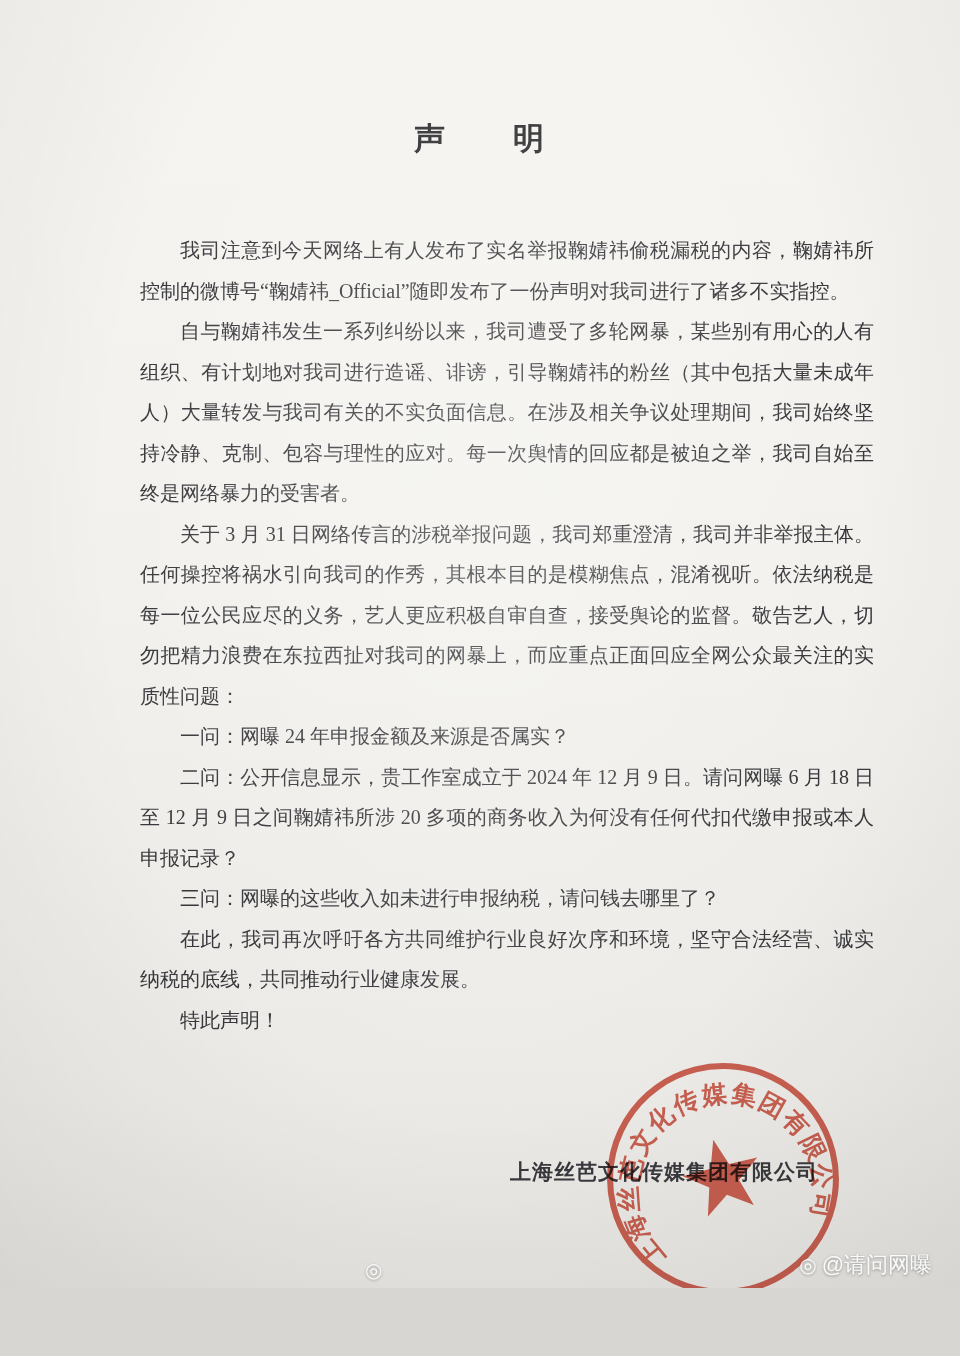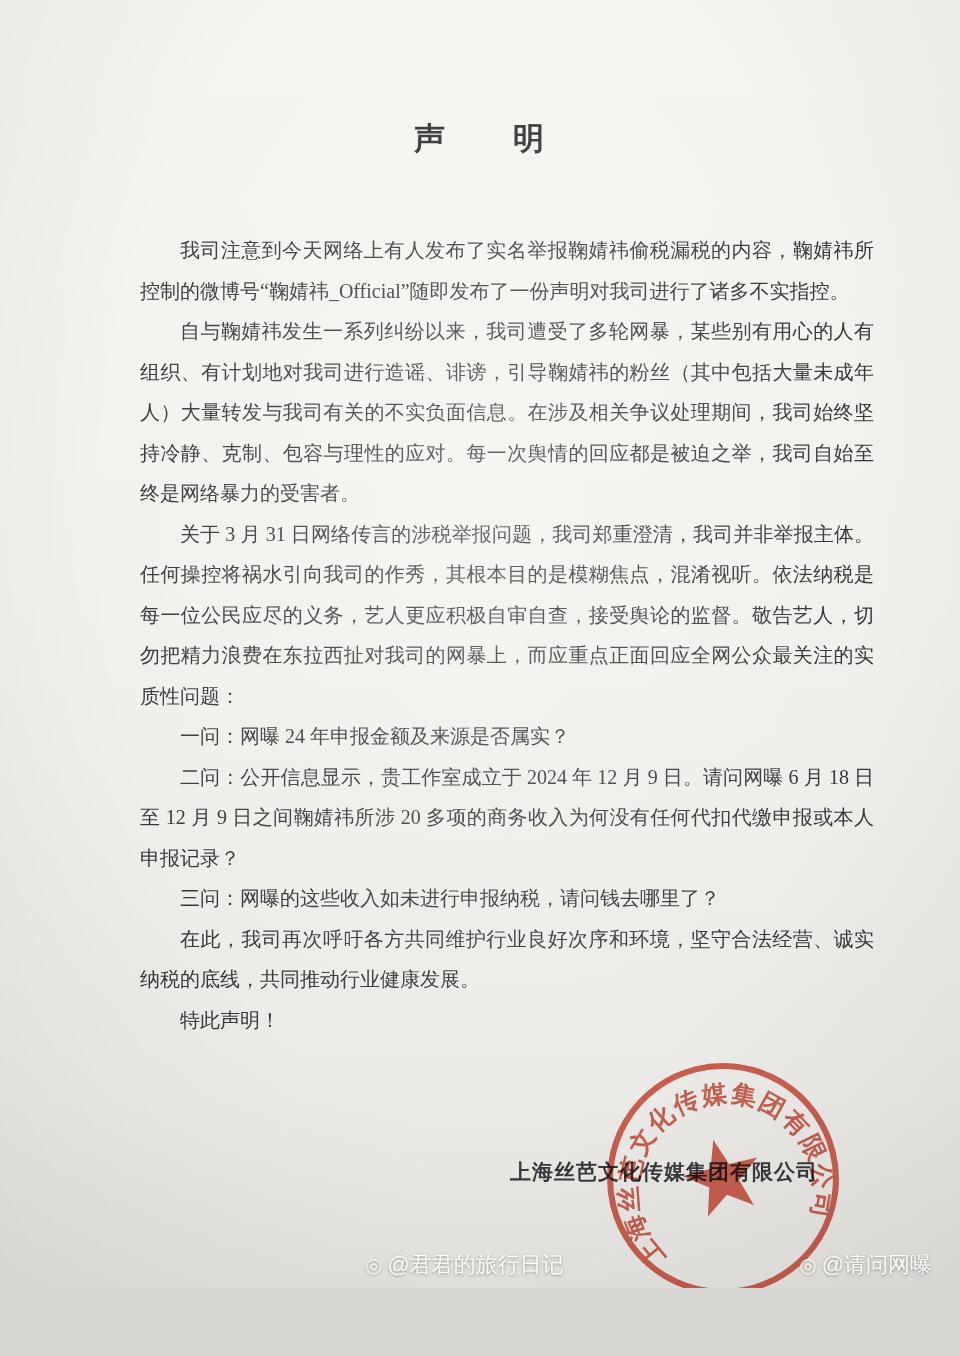--- a/index.html
+++ b/index.html
@@ -128,21 +128,20 @@
       <polygon fill="#cf4533" points="120,80 129.4,107.1 158,107.6 135.2,124.9 143.5,152.4 120,136 96.5,152.4 104.8,124.9 82,107.6 110.6,107.1"></polygon>
       <path id="sealArc" d="M 52,188 A 88,88 0 1 1 188,188" fill="none"></path>
       <text font-size="25" fill="#cf4533" letter-spacing="2" font-family="Liberation Serif, DejaVu Serif, serif" font-weight="bold">
         <textPath href="#sealArc" startOffset="2%">上海丝芭文化传媒集团有限公司</textPath>
       </text>
     </svg>
   </div>
 
   <div class="watermark wm-left">
     <span class="wm-icon">◎</span>
-    <span>@君君的旅行日记</span>
   </div>
 
   <div class="watermark wm-right">
     <span class="wm-icon">◎</span>
     <span>@请问网曝</span>
   </div>
 
 </div>
 
 </body></html>

